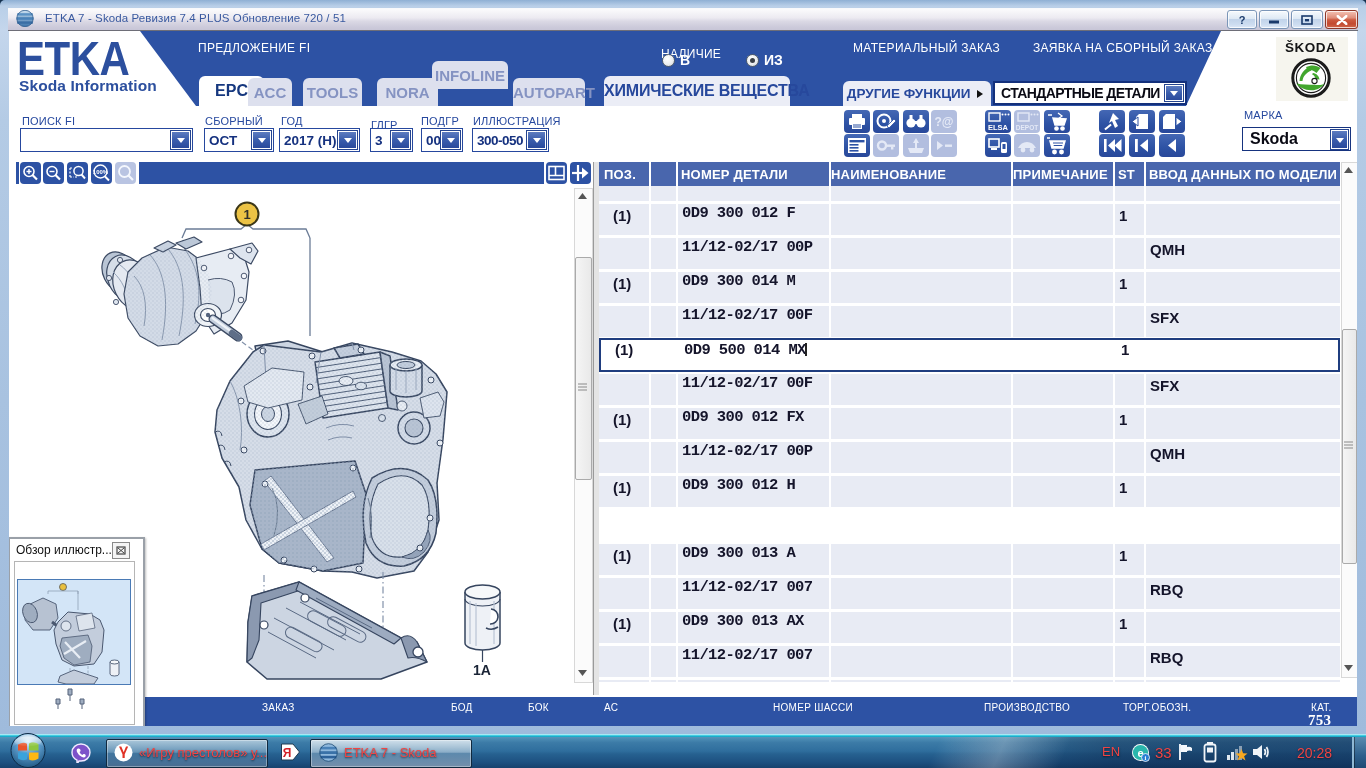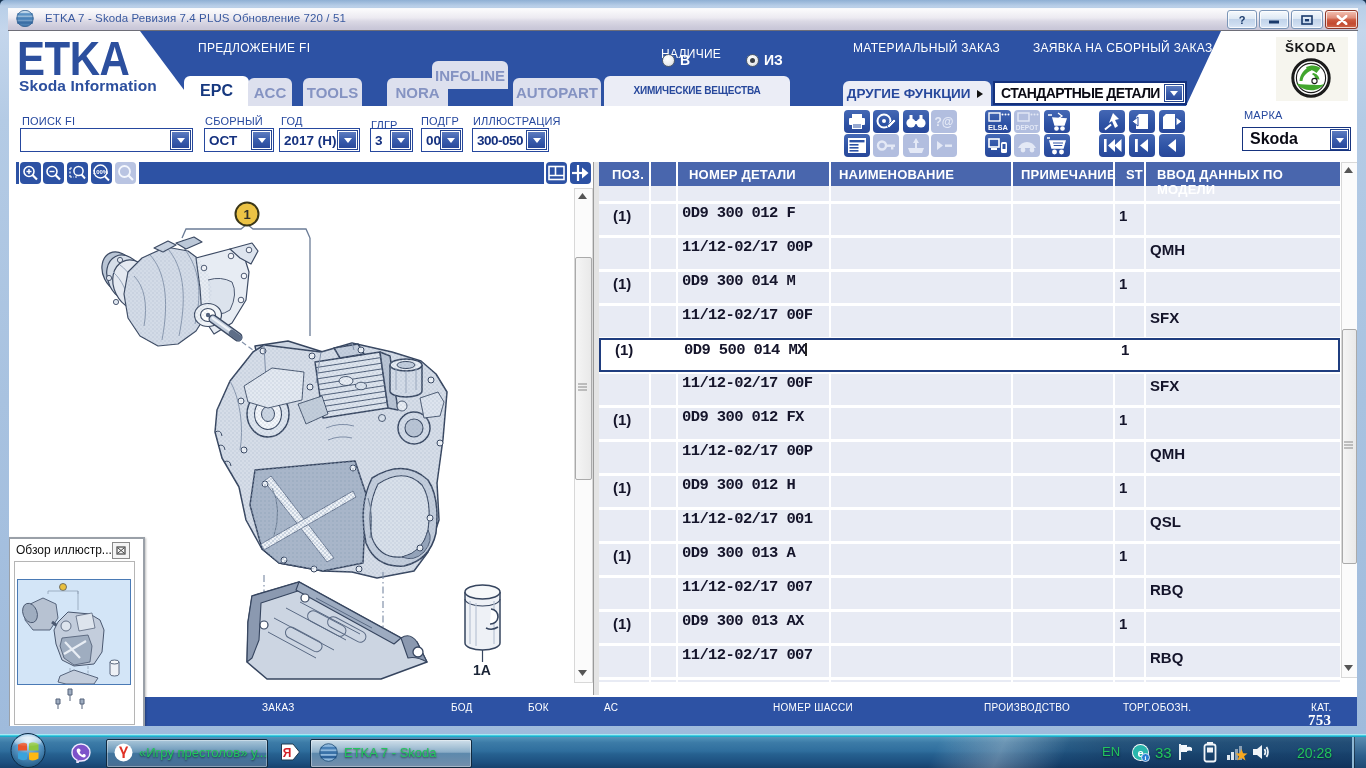--- a/index.html
+++ b/index.html
@@ -29,21 +29,21 @@
   #etka{left:8px;top:1px;font-weight:700;font-size:42px;letter-spacing:-0.5px;color:#2c4f9e;transform:scaleY(1.13);transform-origin:top left;}
   #parts{left:10px;top:46px;font-weight:700;font-size:15.5px;color:#2c4f9e;letter-spacing:0.1px;}
   .menu{font-size:12px;color:#ffffff;letter-spacing:0.3px;}
   .radio{width:11px;height:11px;border-radius:50%;background:radial-gradient(circle at 40% 35%,#ffffff 0,#eceef0 55%,#c8cdd4 100%);border:1px solid #55606c;}
   .radiodot{width:5px;height:5px;border-radius:50%;background:#3a3f46;position:absolute;left:3px;top:3px;}
   .radiolbl{font-size:14px;font-weight:700;color:#ffffff;}
   
   .tab{top:45px;height:30px;border-radius:6px 6px 0 0;font-weight:700;text-align:center;white-space:nowrap;}
   .tabi{background:#dde0ee;color:#8593c2;font-size:15px;line-height:31px;}
   .taba{background:#ffffff;color:#16387f;font-size:16px;line-height:30px;}
-  .tabc{background:#ebedf6;color:#27489c;font-size:10px;line-height:30px;letter-spacing:-0.2px;}
+  .tabc{background:#ebedf6;color:#27489c;font-size:16px;line-height:30px;letter-spacing:-0.2px;}
   #drugie{left:834px;top:50px;width:148px;height:25px;background:#ebedf6;border-radius:6px 6px 0 0;
     color:#27489c;font-size:13.5px;font-weight:700;line-height:25px;text-align:center;white-space:nowrap;}
   #standart{left:984px;top:50px;width:184px;height:20px;background:#ffffff;border:2px solid #13307c;
     font-size:14px;font-weight:700;color:#0a0a14;line-height:21px;padding-left:6px;white-space:nowrap;letter-spacing:-0.6px;}
   .dropbtn{position:absolute;background:linear-gradient(180deg,#5d7cc0 0,#3a5dac 50%,#2a4a9c 100%);
     border:1px solid #ffffff;outline:1px solid #24448f;}
   .dropbtn:after{content:"";position:absolute;left:50%;top:50%;transform:translate(-50%,-38%);
     border:4px solid transparent;border-top:5px solid #ffffff;border-bottom:none;}
   
   #filterrow{left:0;top:75px;width:1348px;height:56px;background:#ffffff;}
@@ -59,42 +59,42 @@
   
   #imgpanel{left:7px;top:157px;width:558px;height:507px;background:#ffffff;}
   
   .sbtrack{position:absolute;background:#fbfbfb;border:1px solid #d8d8d8;}
   .sbthumb{position:absolute;background:linear-gradient(90deg,#f5f5f5,#e9e9e9);border:1px solid #aaa;border-radius:2px;}
   
   #split{left:584px;top:131px;width:6px;height:533px;background:#e4e4e4;border-left:1px solid #9a9a9a;border-right:1px solid #8a8a8a;}
   
   #tablearea{left:590px;top:131px;width:741px;height:551px;background:#ffffff;}
   #thead{position:absolute;left:0;top:0;width:741px;height:24px;background:#4966ad;}
-  .th{position:absolute;top:5px;font-size:13px;font-weight:700;color:#ffffff;letter-spacing:0.2px;margin-left:8px;}
+  .th{position:absolute;top:5px;font-size:13px;font-weight:700;color:#ffffff;letter-spacing:0.2px;}
   .vsep{position:absolute;top:0;width:2px;background:#ffffff;}
   .row{position:absolute;left:0;width:741px;height:31px;background:#e8ebf4;}
   .pos{position:absolute;left:14px;top:3px;font-size:15px;font-weight:700;color:#14142a;}
   .num{position:absolute;left:83px;top:0px;font-family:"Liberation Mono",monospace;font-size:15.5px;font-weight:700;color:#14142a;letter-spacing:-0.6px;}
   .st1{position:absolute;left:520px;top:3px;font-size:15px;font-weight:700;color:#14142a;}
   .vvod{position:absolute;left:551px;top:3px;font-size:15px;font-weight:700;color:#14142a;}
   #selrow{position:absolute;left:0px;top:176px;width:737px;height:30px;background:#ffffff;border:2px solid #1f3d7f;}
   
   #statusbar{left:0px;top:666px;width:1348px;height:29px;background:#2d52a4;}
   .slabel{position:absolute;top:5px;font-size:10px;color:#fff;letter-spacing:0.3px;}
   
   #ovw{left:-1px;top:506px;width:133px;height:190px;background:#ffffff;border:2px solid #9aa0a8;box-shadow:1px 1px 2px rgba(0,0,0,.25);}
   
   #cyanline{left:0;top:734px;width:1366px;height:3px;background:linear-gradient(180deg,#d6f6fb 0,#29c5dd 60%,#0e9dbd 100%);}
   #taskbar{left:0;top:737px;width:1366px;height:31px;
     background:linear-gradient(180deg,#5494ba 0,#3c7ba7 18%,#2f6e9d 45%,#266190 55%,#1d5080 82%,#17426d 100%);}
   #traydark{right:0;top:737px;width:420px;height:31px;background:linear-gradient(90deg,rgba(10,35,70,0) 0,rgba(10,35,70,.45) 40%,rgba(12,38,76,.55) 100%);}
   .glassbtn{position:absolute;top:2px;height:27px;border:1px solid #10293f;border-radius:2px;
     background:linear-gradient(180deg,rgba(255,255,255,.55) 0,rgba(255,255,255,.28) 45%,rgba(255,255,255,.12) 50%,rgba(255,255,255,.22) 100%);
     box-shadow:inset 0 0 0 1px rgba(255,255,255,.35);}
-  .tbtext{position:absolute;top:6px;font-size:13px;color:#22c55e;text-shadow:0 1px 2px rgba(0,0,0,.6);}
+  .tbtext{position:absolute;top:6px;font-size:13px;color:#ef4444;text-shadow:0 1px 2px rgba(0,0,0,.6);}
 </style>
 </head>
 <body>
 <div id="root">
   <div class="abs" id="winborder"></div>
   <div class="abs" id="titlebar"></div>
   <div class="abs" id="titletext">ETKA 7 - Skoda Ревизия 7.4 PLUS Обновление 720 / 51</div>
 
   <svg class="abs" style="left:16px;top:10px" width="18" height="17">
     <defs>
@@ -144,26 +144,26 @@
     <div class="abs menu" style="left:652px;top:16px">НАЛИЧИЕ</div>
     <div class="abs menu" style="left:844px;top:10px">МАТЕРИАЛЬНЫЙ ЗАКАЗ</div>
     <div class="abs menu" style="left:1024px;top:10px">ЗАЯВКА НА СБОРНЫЙ ЗАКАЗ</div>
     <div class="abs radio" style="left:653px;top:23px"></div>
     <div class="abs radiolbl" style="left:671px;top:21px">В</div>
     <div class="abs radio" style="left:737px;top:23px">
         <div class="radiodot"></div>
       </div>
     <div class="abs radiolbl" style="left:755px;top:21px">ИЗ</div>
 
-    <div class="abs tab taba" style="left:175px;width:65px;height:31px">EPC</div>
+    <div class="abs tab taba" style="left:190px;width:65px;height:31px">EPC</div>
     <div class="abs tab tabi" style="left:239px;top:47px;height:28px;width:44px;line-height:29px">ACC</div>
     <div class="abs tab tabi" style="left:294px;top:47px;height:28px;width:59px;line-height:29px">TOOLS</div>
-    <div class="abs tab tabi" style="left:378px;top:47px;height:28px;width:61px;line-height:29px">NORA</div>
+    <div class="abs tab tabi" style="left:368px;top:47px;height:28px;width:61px;line-height:29px">NORA</div>
     <div class="abs tab tabi" style="left:423px;top:30px;height:28px;width:76px;line-height:29px">INFOLINE</div>
-    <div class="abs tab tabi" style="left:504px;top:47px;height:28px;width:88px;line-height:29px">AUTOPART</div>
+    <div class="abs tab tabi" style="left:504px;top:47px;height:28px;width:72px;line-height:29px">AUTOPART</div>
     <div class="abs tab tabc" style="left:595px;width:186px;height:30px">ХИМИЧЕСКИЕ ВЕЩЕСТВА</div>
     <div class="abs" id="drugie">ДРУГИЕ ФУНКЦИИ <span style="display:inline-block;width:0;height:0;border:4px solid transparent;border-left:6px solid #111;vertical-align:0px;margin-left:3px"></span></div>
     <div class="abs" id="standart">СТАНДАРТНЫЕ ДЕТАЛИ<div class="dropbtn" style="right:2px;top:2px;width:16px;height:14px"></div></div>
 
     <div class="abs" style="left:1267px;top:6px;width:72px;height:64px;background:#f6f5ee"></div>
     <div class="abs" style="left:1276px;top:9px;font-size:13.5px;font-weight:700;color:#151515;letter-spacing:0.5px">ŠKODA</div>
     <svg class="abs" style="left:1281px;top:26px" width="42" height="42" viewBox="0 0 42 42">
       <circle cx="21" cy="21" r="18.2" fill="#ffffff" stroke="#1b1b1b" stroke-width="3"></circle>
       <circle cx="21" cy="21" r="14.6" fill="none" stroke="#1b1b1b" stroke-width="1.1"></circle>
       <path d="M9.5 24 C10 17.5 14 12 20 9.5 L21.5 13.5 C16.5 15.5 13 19 12.5 24 Z" fill="#42a62e"></path>
@@ -573,24 +573,20 @@
         </div>
       <div class="row" style="top:280px">
           <div class="num">11/12-02/17 00P</div>
           <div class="vvod">QMH</div>
         </div>
       <div class="row" style="top:314px">
           <div class="pos">(1)</div>
           <div class="num">0D9 300 012 H</div>
           <div class="st1">1</div>
         </div>
-      <div class="row" style="top:348px">
-          <div class="num">11/12-02/17 001</div>
-          <div class="vvod">QSL</div>
-        </div>
       <div class="row" style="top:382px">
           <div class="pos">(1)</div>
           <div class="num">0D9 300 013 A</div>
           <div class="st1">1</div>
         </div>
       <div class="row" style="top:416px">
           <div class="num">11/12-02/17 007</div>
           <div class="vvod">RBQ</div>
         </div>
       <div class="row" style="top:450px">

